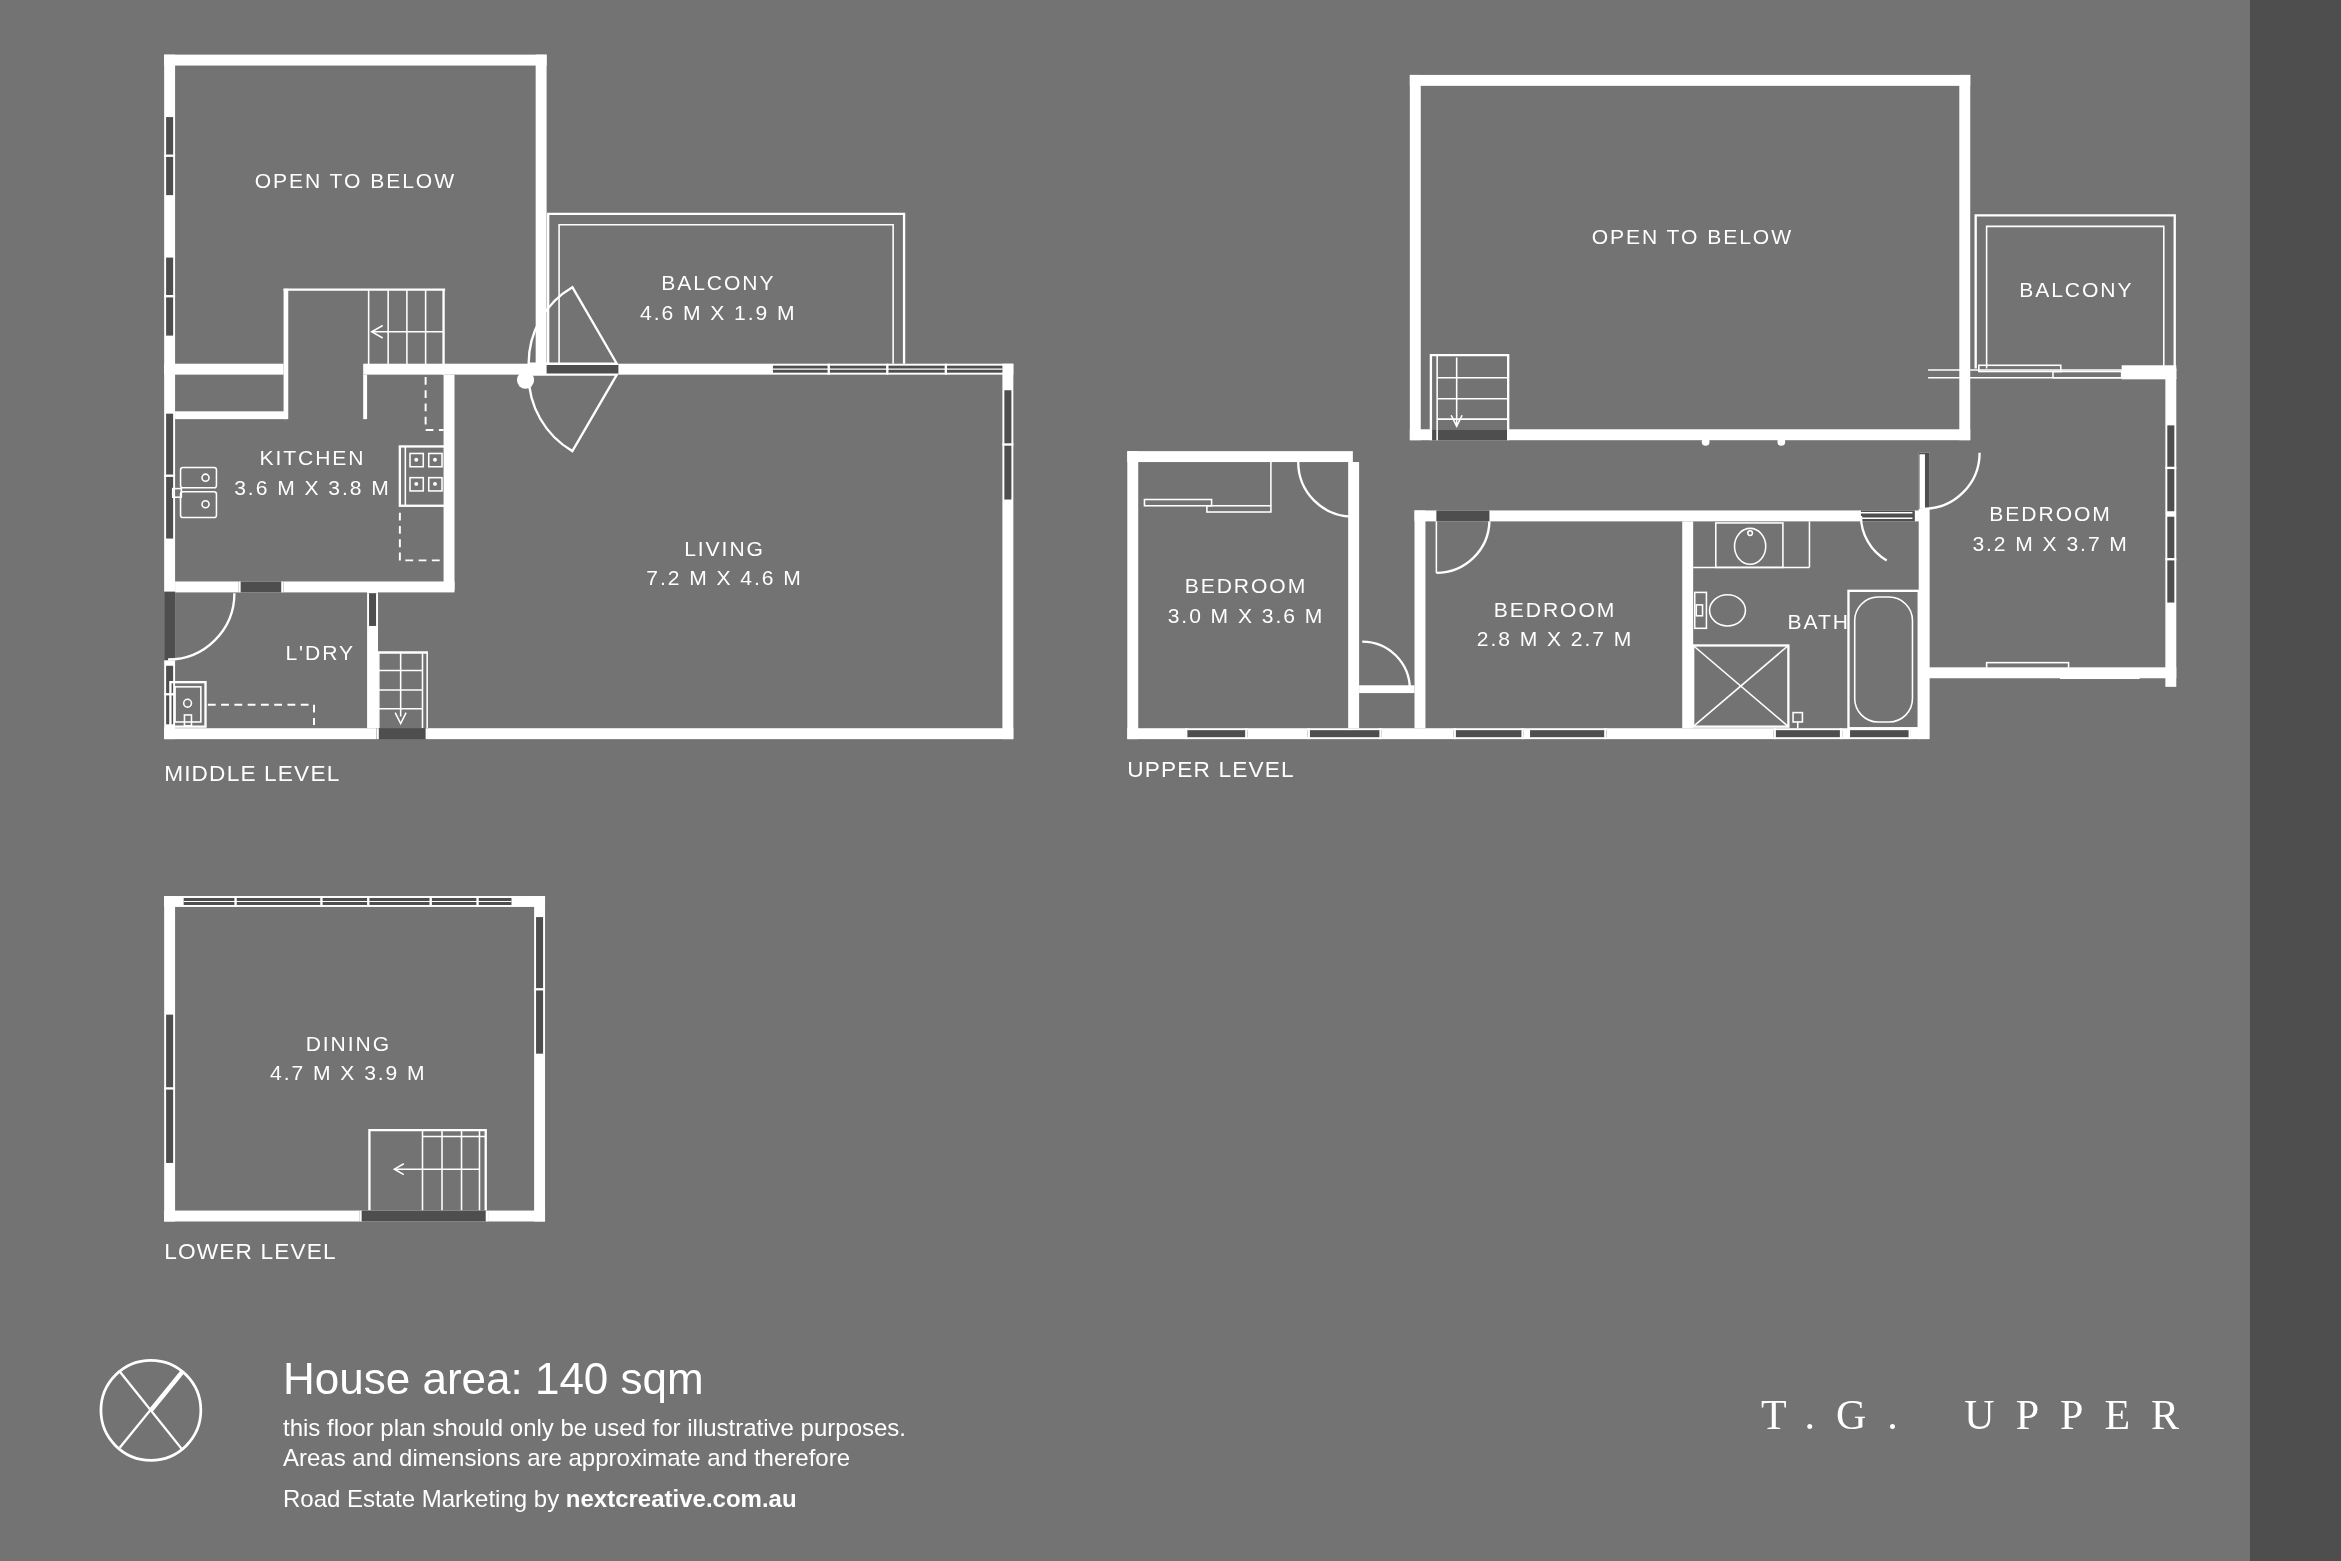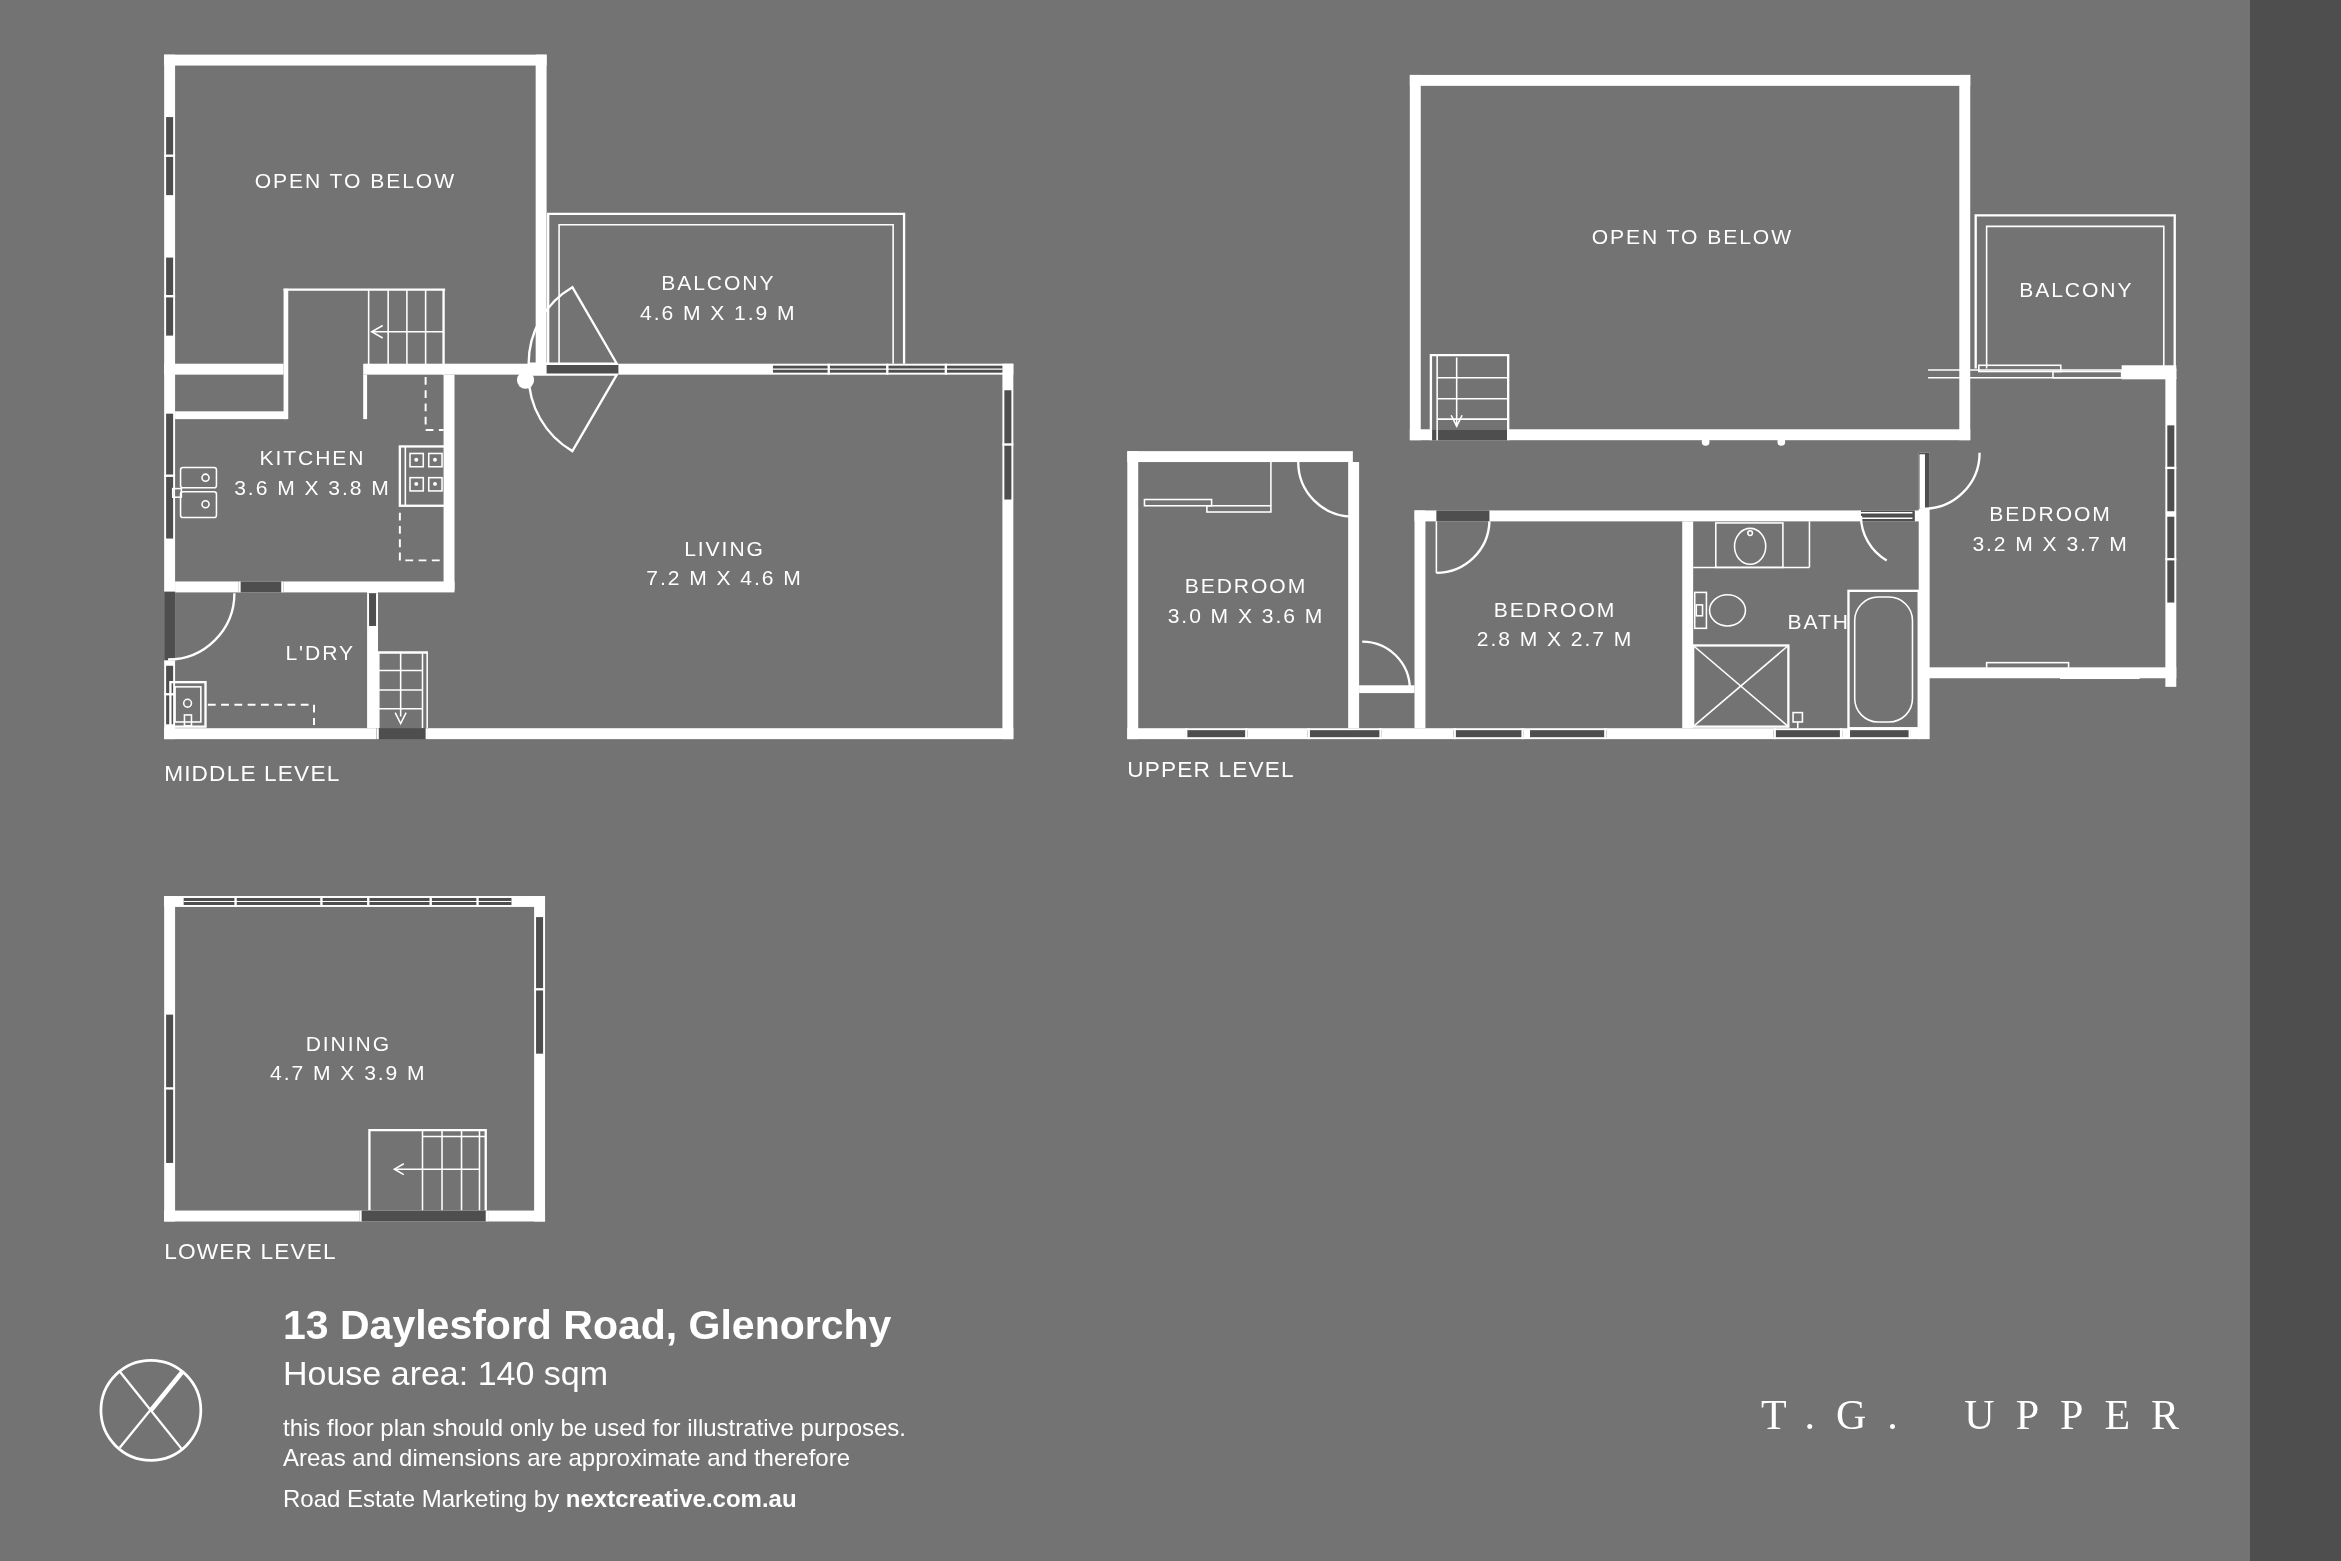--- a/index.html
+++ b/index.html
@@ -8,21 +8,21 @@
   svg{position:absolute;left:0;top:0;}
   .w{fill:#ffffff;}
   .bg{fill:#4e4e4e;}
   .ln{stroke:#ffffff;stroke-width:3;fill:none;}
   .ln2{stroke:#ffffff;stroke-width:2;fill:none;}
   .ln15{stroke:#ffffff;stroke-width:1.5;fill:none;}
   .dash{stroke:#ffffff;stroke-width:2.5;fill:none;stroke-dasharray:10 7;}
   .rm{font:27px "Liberation Sans",sans-serif;fill:#ffffff;letter-spacing:2.5px;text-anchor:middle;}
   .lvl{font:29px "Liberation Sans",sans-serif;fill:#ffffff;letter-spacing:1.5px;}
   .ftitle{position:absolute;left:283px;top:1302px;font-size:41px;font-weight:bold;color:#fff;}
-  .farea{position:absolute;left:283px;top:1354px;font-size:34px;color:#fff;text-align:right;}
+  .farea{position:absolute;left:283px;top:1354px;font-size:44px;color:#fff;text-align:right;}
   .fdisc{position:absolute;left:283px;top:1413px;font-size:24px;color:#fff;line-height:30px;}
   .fmkt{position:absolute;left:283px;top:1485px;font-size:24px;color:#fff;}
   .fmkt b{font-weight:bold;}
   .brand{position:absolute;left:1761px;top:1391px;font-family:"Liberation Serif",serif;
          font-size:42px;color:#fff;letter-spacing:21px;word-spacing:14px;white-space:nowrap;}
 </style>
 </head>
 <body>
 
 <div id="stage">
@@ -351,21 +351,20 @@
   </g>
 
   <g>
     <circle cx="193" cy="1807" r="64" stroke="#fff" stroke-width="3.5" fill="none"></circle>
     <line x1="152" y1="1756" x2="233" y2="1857" stroke="#fff" stroke-width="3"></line>
     <line x1="232" y1="1758" x2="153" y2="1855" stroke="#fff" stroke-width="3"></line>
     <line x1="193" y1="1807" x2="233" y2="1758" stroke="#fff" stroke-width="6"></line>
   </g>
 </svg>
 
-<div class="ftitle">13 Daylesford Road, Glenorchy</div>
 <div class="farea">House area: 140 sqm</div>
 <div class="fdisc">
   <div>this floor plan should only be used for illustrative purposes.</div>
   <div>Areas and dimensions are approximate and therefore</div>
 </div>
 <div class="fmkt"><span>Road Estate Marketing by </span><b>nextcreative.com.au</b></div>
 <div class="brand">T.G. UPPER</div>
 
 </div>
 

